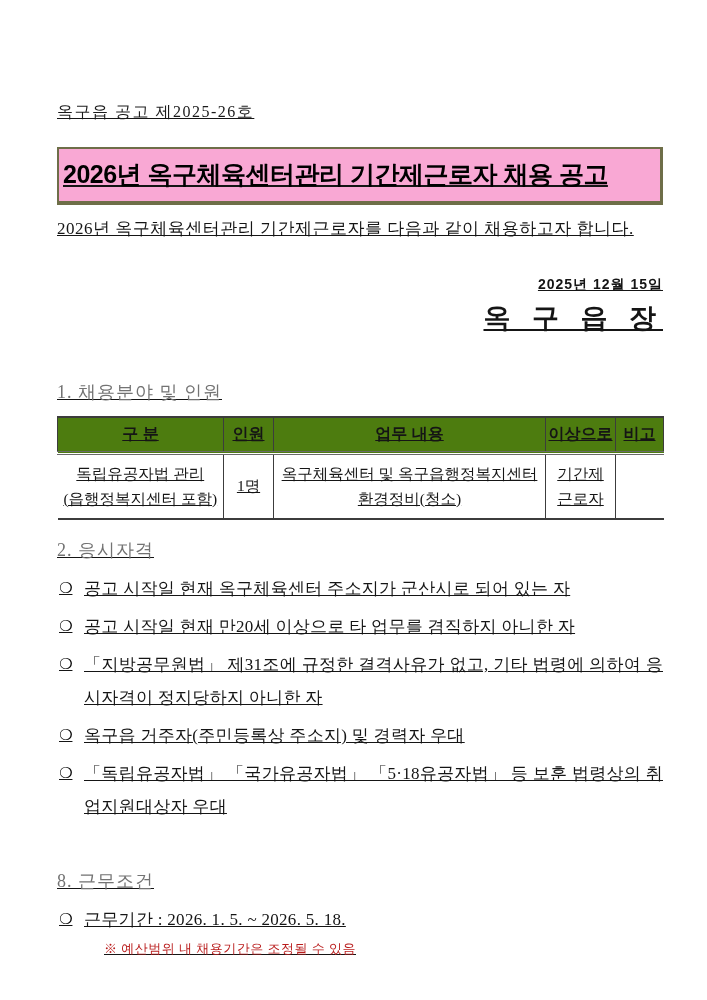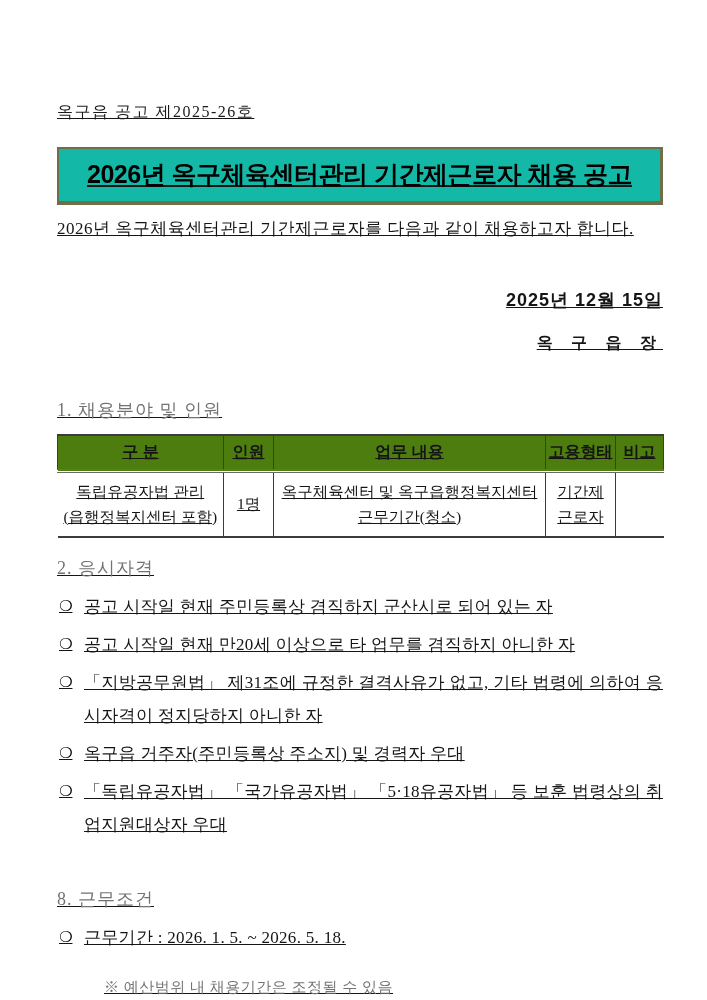--- a/index.html
+++ b/index.html
@@ -19,52 +19,52 @@
   .notice-no {
     font-size: 16px;
     letter-spacing: 1.5px;
     color: #1a1a1a;
   }
   .title-box {
     margin-top: 24px;
     border: 2px solid #6e6e48;
     border-right-width: 3px;
     border-bottom-width: 4px;
-    background: #14b8a6;
-    text-align: center;
+    background: #f9a8d4;
+    text-align: left;
     padding: 9px 4px 10px 4px;
   }
   .title-box h1 {
     font-family: "Liberation Sans", "DejaVu Sans", sans-serif;
     font-size: 25px;
     font-weight: bold;
     letter-spacing: -0.5px;
     color: #000000;
     white-space: nowrap;
   }
   .intro {
     margin-top: 12px;
     font-size: 17px;
     letter-spacing: 0.5px;
     text-align: justify;
   }
   .doc-date {
-    margin-top: 48px;
+    margin-top: 36px;
     text-align: right;
     font-family: "Liberation Sans", "DejaVu Sans", sans-serif;
     font-weight: bold;
-    font-size: 18px;
+    font-size: 14px;
     letter-spacing: 1px;
   }
   .issuer {
-    margin-top: 21px;
+    margin-top: 6px;
     text-align: right;
     font-family: "Liberation Sans", "DejaVu Sans", sans-serif;
     font-weight: bold;
-    font-size: 16px;
+    font-size: 27px;
     letter-spacing: 7px;
   }
   .section-heading {
     font-size: 18px;
     letter-spacing: 1px;
     color: #737373;
   }
   .s1 { margin-top: 44px; }
   .s2 { margin-top: 18px; }
   .s3 { margin-top: 46px; }
@@ -124,25 +124,25 @@
     line-height: 33px;
     color: #000;
   }
   .bullet-text {
     flex: 1;
     line-height: 33px;
     letter-spacing: 0.3px;
     text-align: justify;
   }
   .sub-note {
-    margin-top: 20px;
+    margin-top: 0;
     margin-left: 47px;
-    font-size: 15px;
+    font-size: 13px;
     line-height: 26px;
-    color: #737373;
+    color: #b91c1c;
     letter-spacing: 0.5px;
   }
 </style>
 </head>
 <body>
 
 <div class="page">
 
   <div class="notice-no">옥구읍 공고 제2025-26호</div>
 
@@ -164,44 +164,44 @@
         <col class="c-cnt">
         <col class="c-duty">
         <col class="c-type">
         <col class="c-rem">
     </colgroup>
     <thead>
       <tr>
         <th>구 분</th>
         <th>인원</th>
         <th>업무 내용</th>
-        <th>고용형태</th>
+        <th>이상으로</th>
         <th>비고</th>
       </tr>
     </thead>
     <tbody>
       <tr>
         <td>독립유공자법 관리
 (읍행정복지센터 포함)</td>
         <td>1명</td>
         <td>옥구체육센터 및 옥구읍행정복지센터
-근무기간(청소)</td>
+환경정비(청소)</td>
         <td>기간제
 근로자</td>
         <td></td>
       </tr>
     </tbody>
   </table>
 
   <div class="section-heading s2">2. 응시자격</div>
 
   <div class="bullet-list">
     <div class="bullet-item">
       <span class="bullet-mark">❍</span>
-      <span class="bullet-text">공고 시작일 현재 주민등록상 겸직하지 군산시로 되어 있는 자</span>
+      <span class="bullet-text">공고 시작일 현재 옥구체육센터 주소지가 군산시로 되어 있는 자</span>
     </div>
     <div class="bullet-item">
       <span class="bullet-mark">❍</span>
       <span class="bullet-text">공고 시작일 현재 만20세 이상으로 타 업무를 겸직하지 아니한 자</span>
     </div>
     <div class="bullet-item">
       <span class="bullet-mark">❍</span>
       <span class="bullet-text">「지방공무원법」 제31조에 규정한 결격사유가 없고, 기타 법령에 의하여 응시자격이 정지당하지 아니한 자</span>
     </div>
     <div class="bullet-item">

